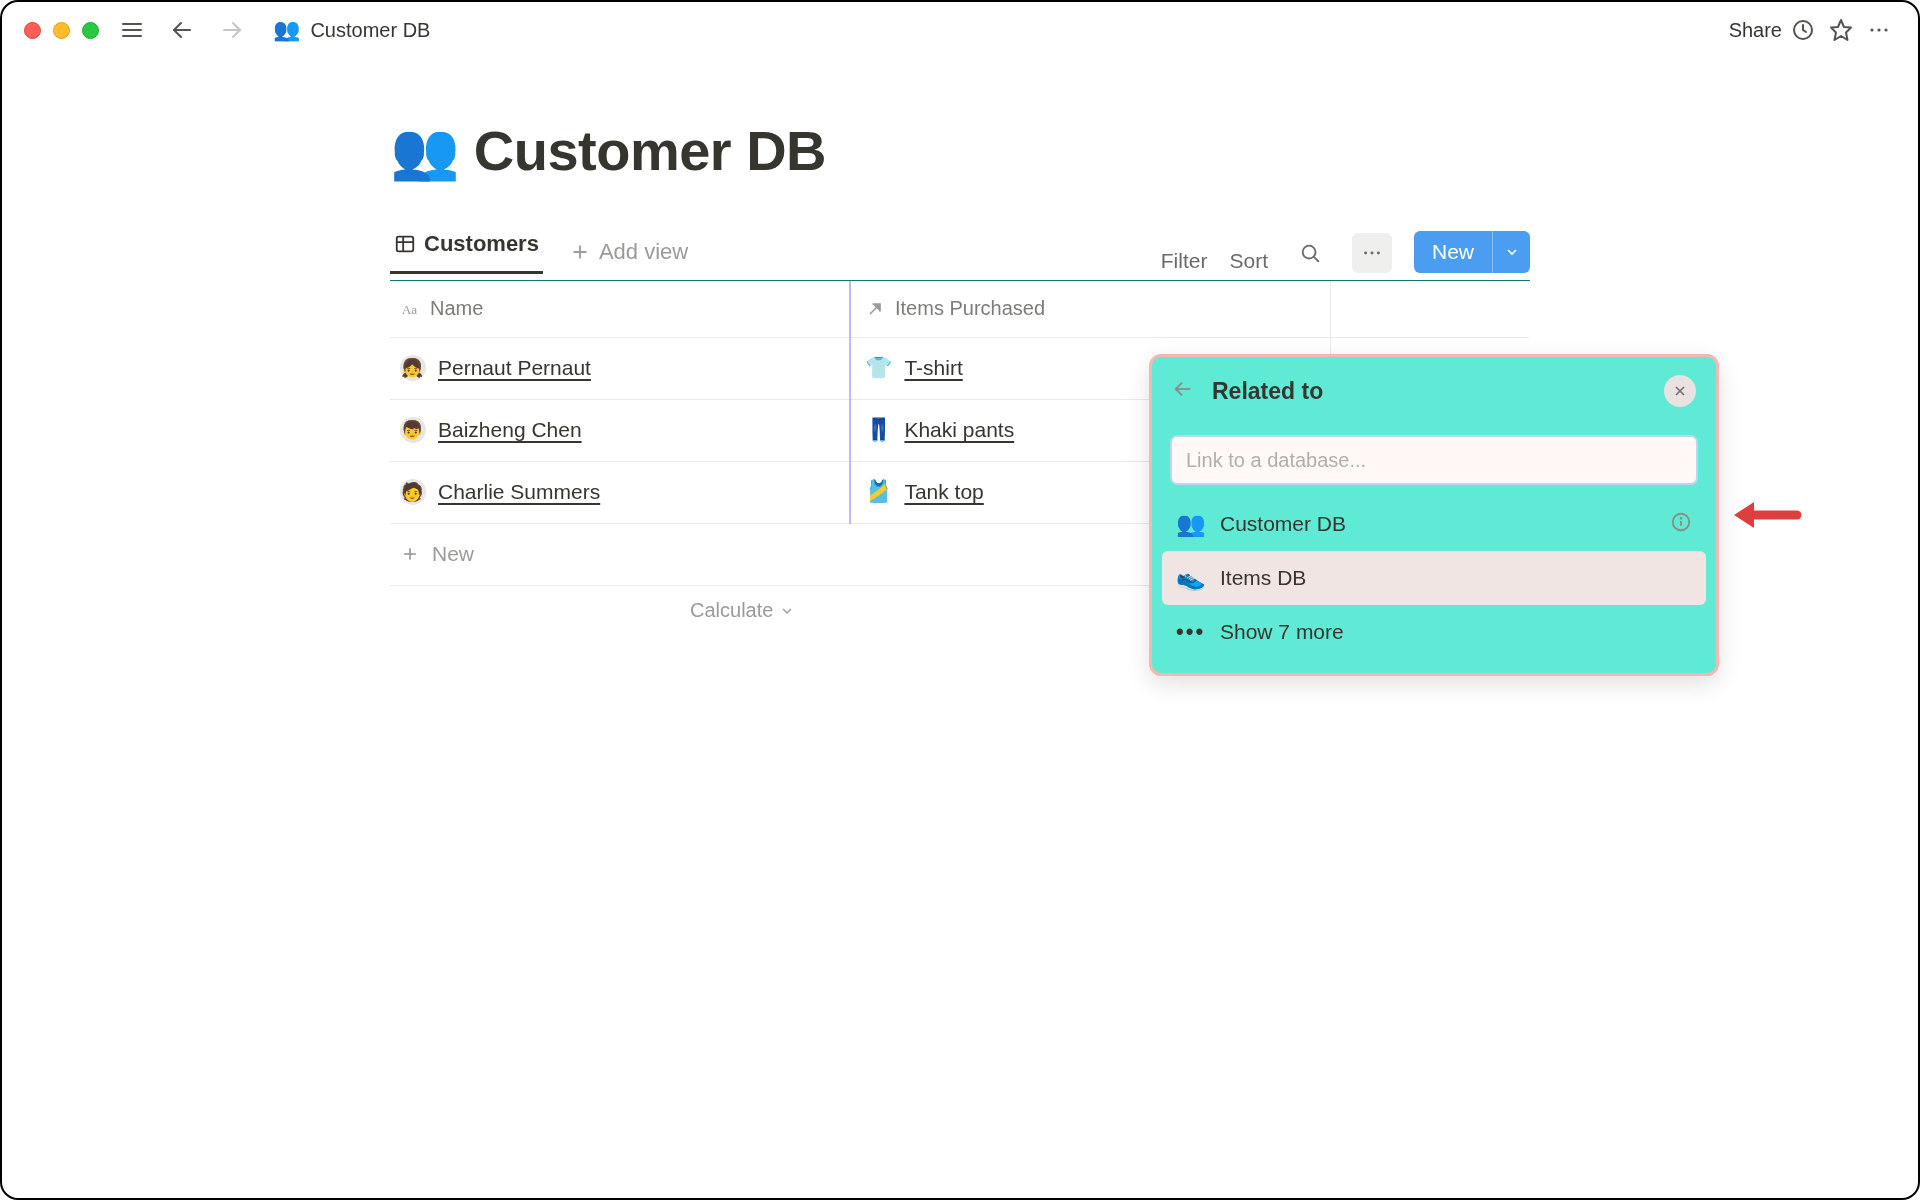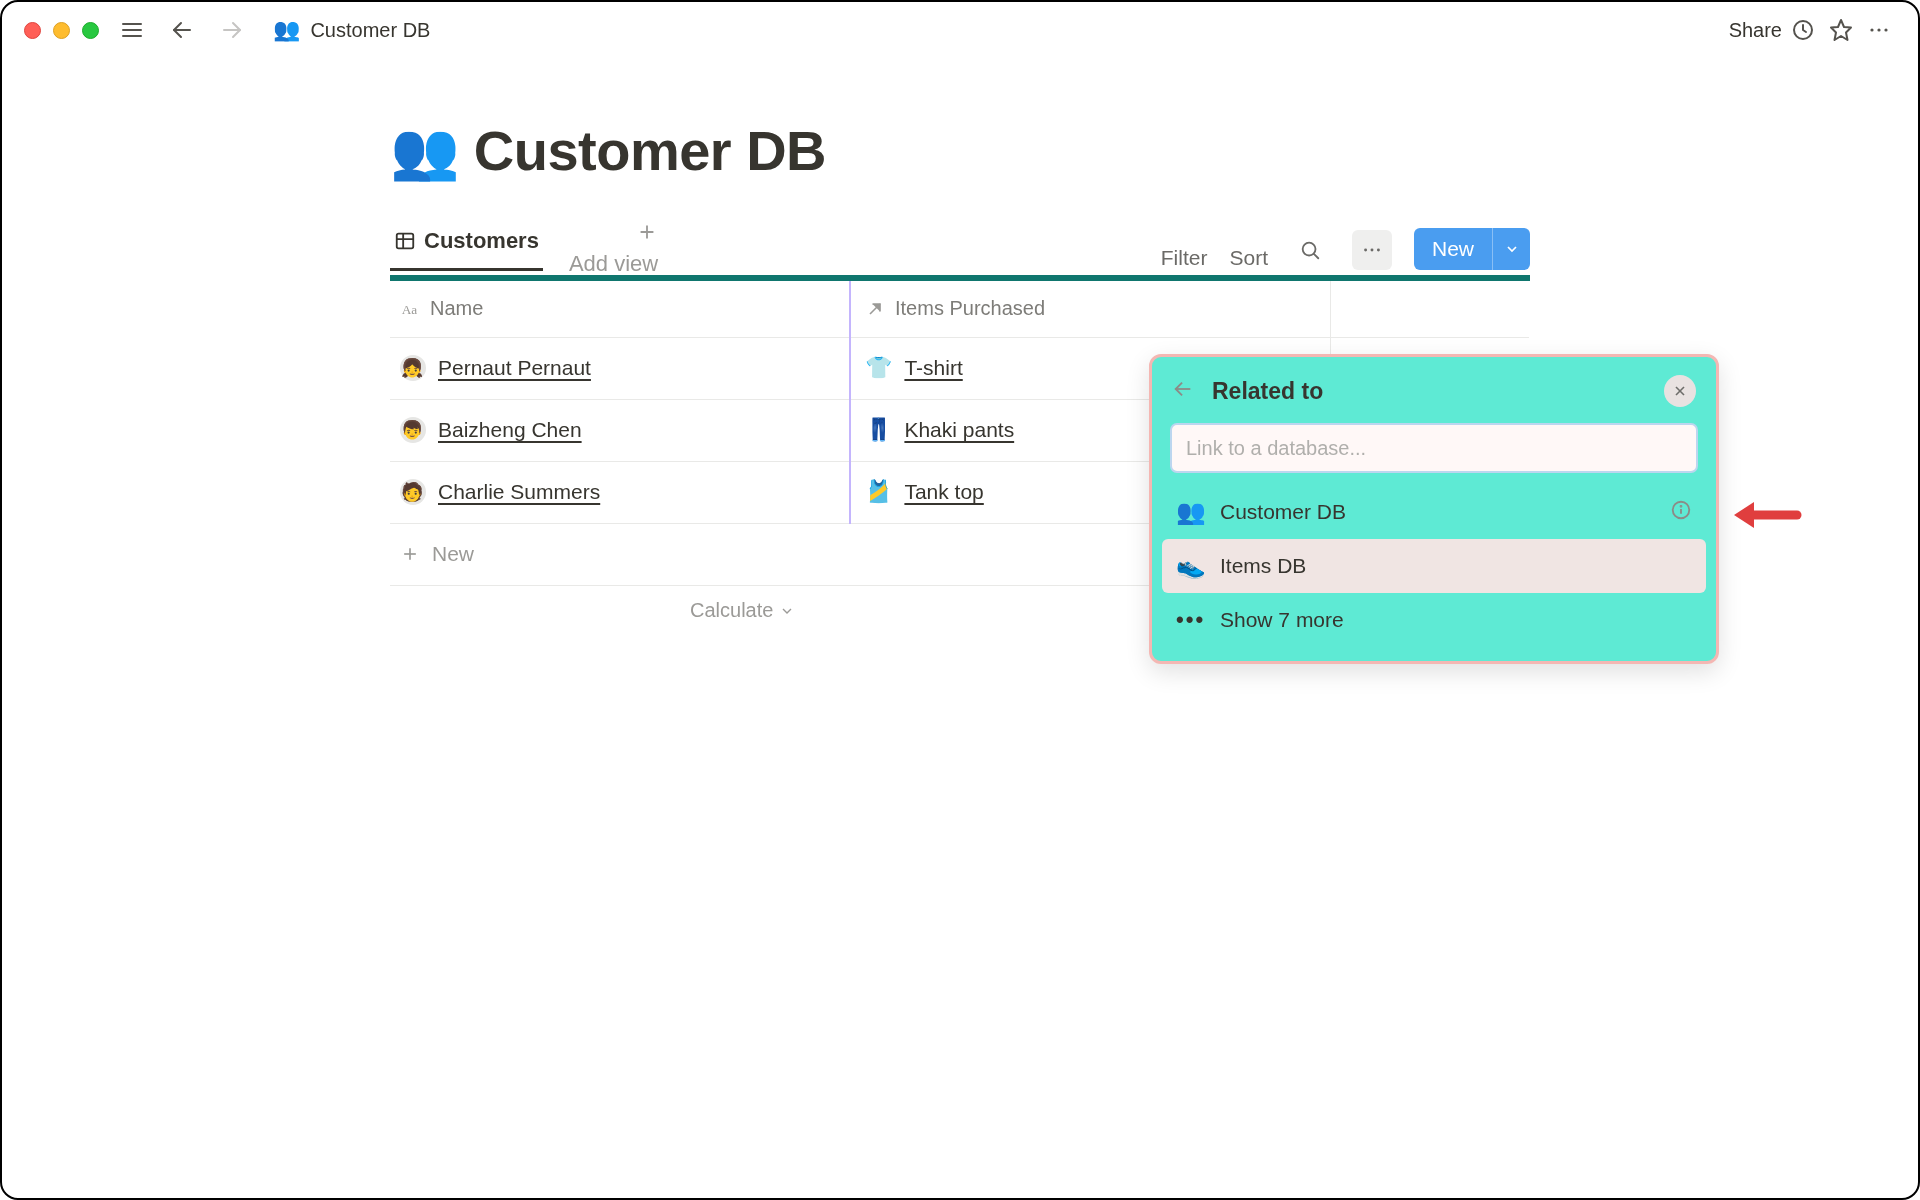--- a/index.html
+++ b/index.html
@@ -40,24 +40,24 @@
 
   
   .page { padding: 60px 0 0 0; }
   .page-inner { max-width: 1520px; margin: 0 auto; padding: 0 190px; position: relative; }
 
   .title-row { display: flex; align-items: center; gap: 14px; margin-bottom: 40px; }
   .title-emoji { font-size: 56px; line-height: 1; }
   .title-text { font-size: 56px; font-weight: 700; letter-spacing: -0.5px; }
 
   
-  .views-row { display: flex; align-items: center; height: 58px; border-bottom: 6px solid #0f766e; position: relative; }
+  .views-row { display: flex; align-items: center; height: 58px; border-bottom: 1px solid #0f766e; position: relative; }
   .view-tab { display: flex; align-items: center; gap: 8px; padding: 0 4px 14px 4px; font-size: 22px; font-weight: 600; border-bottom: 3px solid #37352f; margin-bottom: -1px; cursor: pointer; }
   .view-tab svg { width: 22px; height: 22px; fill: #37352f; }
-  .add-view { display: flex; align-items: flex-end; gap: 8px; margin-left: 26px; color: #9b9a97; font-size: 22px; cursor: pointer; flex-direction: column; }
+  .add-view { display: flex; align-items: center; gap: 8px; margin-left: 26px; color: #9b9a97; font-size: 22px; cursor: pointer; }
   .add-view svg { width: 22px; height: 22px; stroke: #9b9a97; stroke-width: 2; fill: none; }
 
   .views-right { margin-left: auto; display: flex; align-items: flex-end; gap: 22px; }
   .views-right .txt { font-size: 21px; color: #6b6a67; cursor: pointer; }
   .square-btn { width: 40px; height: 40px; display: inline-flex; align-items: center; justify-content: center; border-radius: 6px; cursor: pointer; color: #6b6a67; }
   .square-btn.gray-bg { background: #efefee; }
   .square-btn svg { width: 22px; height: 22px; stroke: currentColor; fill: none; stroke-width: 2; stroke-linecap: round; stroke-linejoin: round; }
   .new-btn { display: flex; align-items: stretch; background: #4a9df0; border-radius: 6px; overflow: hidden; height: 42px; cursor: pointer; }
   .new-btn .lbl { display: flex; align-items: center; padding: 0 18px; color: #fff; font-size: 21px; font-weight: 500; }
   .new-btn .caret { display: flex; align-items: center; justify-content: center; width: 38px; border-left: 1px solid rgba(255,255,255,0.35); color: #fff; }
@@ -92,21 +92,21 @@
     border-radius: 12px;
     padding: 10px 10px 10px 10px;
     box-shadow: 0 8px 24px rgba(0,0,0,0.12);
   }
   .pop-head { display: flex; align-items: center; gap: 18px; padding: 8px 10px 12px 10px; }
   .pop-head .back { color: #8c8b87; cursor: pointer; }
   .pop-head .back svg { width: 22px; height: 22px; stroke: currentColor; stroke-width: 2; fill: none; }
   .pop-title { font-size: 23px; font-weight: 600; }
   .pop-close { margin-left: auto; width: 32px; height: 32px; border-radius: 50%; background: #e9e2e1; display: flex; align-items: center; justify-content: center; cursor: pointer; }
   .pop-close svg { width: 16px; height: 16px; stroke: #6e6d6a; stroke-width: 2.5; fill: none; }
-  .pop-search { margin: 4px 8px 10px 8px; }
+  .pop-search { margin: 16px 8px 10px 8px; }
   .pop-search input {
     width: 100%; height: 50px;
     border: 2px solid #bcd6ef;
     background: #fff8f7;
     border-radius: 7px;
     padding: 0 14px;
     font-size: 20px;
     outline: none;
     color: #37352f;
   }

